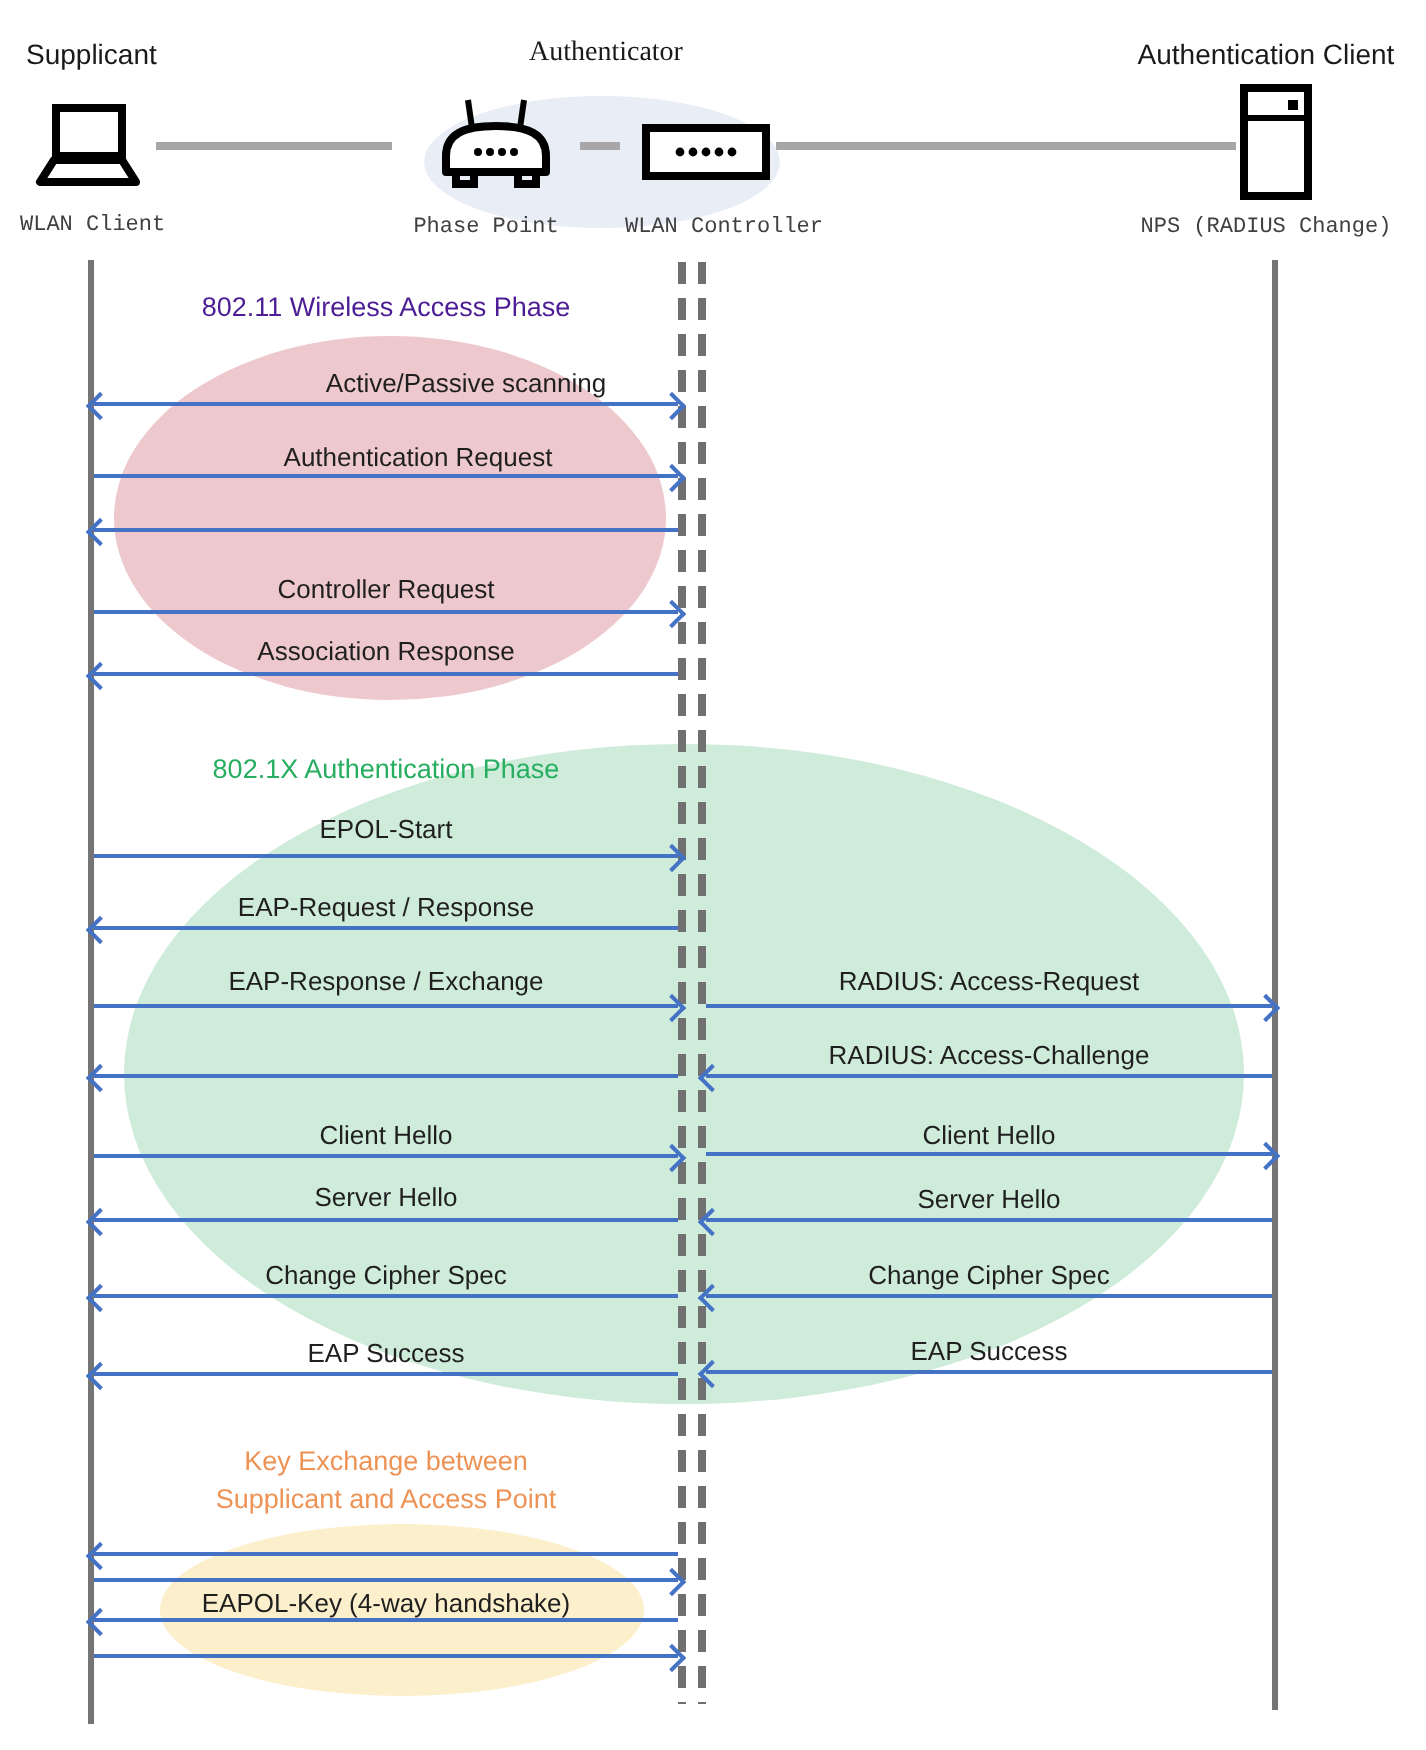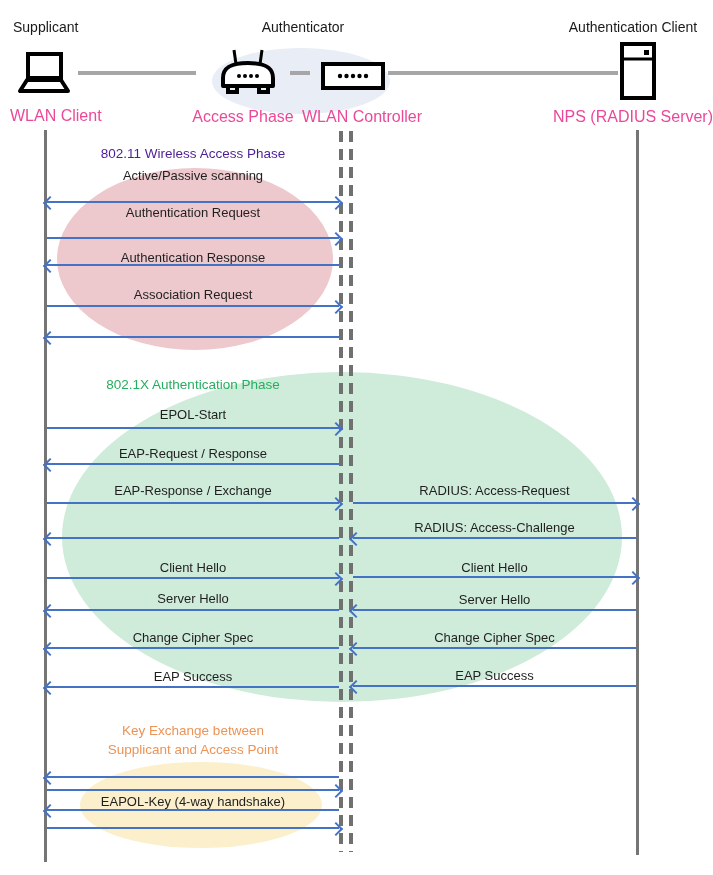--- a/index.html
+++ b/index.html
@@ -1,21 +1,21 @@
 <!DOCTYPE html>
 <html><head>
 <meta charset="utf-8">
 <style>
   html,body { margin:0; padding:0; background:#fff; }
   .canvas {
     position:relative; width:713px; height:875px; background:#fff;
     font-family:"Liberation Sans", sans-serif; overflow:hidden;border-radius:31px;
   }
   .hdr { position:absolute; font-size:14px; color:#1a1a1a; white-space:nowrap; z-index:4; }
-  .node-lbl { position:absolute; font-size:16px; color:#ec4899; white-space:nowrap; z-index:4; text-align:center; }
+  .node-lbl { position:absolute; font-size:11px; color:#404040; white-space:nowrap; z-index:4; text-align:center;font-family:Liberation Mono, monospace; }
   .ell { position:absolute; border-radius:50%; z-index:1; }
   .lifeline { position:absolute; width:3px; background:#757575; z-index:2; }
   .dashline { position:absolute; width:4px; z-index:2;
     background:repeating-linear-gradient(to bottom, #707070 0 11px, transparent 11px 18px); }
   .connector { position:absolute; height:4px; background:#A6A6A6; top:71px; z-index:2; }
   .icon { position:absolute; z-index:3; }
   .lbl { position:absolute; font-size:13px; color:#1f1f1f; text-align:center; white-space:nowrap; z-index:4; }
   .lbl.l { left:47px; width:292px; }
   .lbl.r { left:353px; width:283px; }
   .ptitle { position:absolute; font-size:13.5px; text-align:center; white-space:nowrap; z-index:4; left:47px; width:292px; }
@@ -26,21 +26,21 @@
     border-top:2.5px solid #4472C4; border-right:2.5px solid #4472C4; transform:rotate(45deg); }
   .arrow.hl::before { content:""; position:absolute; left:-2px; top:-5px; width:8px; height:8px;
     border-top:2.5px solid #4472C4; border-right:2.5px solid #4472C4; transform:rotate(-135deg); }
 </style>
 </head>
 <body>
 
 <div class="canvas">
 
   <div class="hdr" style="left:13px; top:19px;">Supplicant</div>
-  <div class="hdr" style="left:243px; top:19px; width:120px; text-align:center;">Authenticator</div>
+  <div class="hdr" style="left:243px; top:19px; width:120px; text-align:center;font-family:Liberation Serif, serif;">Authenticator</div>
   <div class="hdr" style="left:553px; top:19px; width:160px; text-align:center;">Authentication Client</div>
 
   <div class="ell" style="left:212px; top:48px; width:178px; height:66px; background:#E9EDF6;"></div>
 
   <div class="connector" style="left:78px; width:118px;"></div>
   <div class="connector" style="left:290px; width:20px;"></div>
   <div class="connector" style="left:388px; width:230px;"></div>
 
   <svg class="icon" style="left:13px; top:52px;" width="62" height="44" viewBox="0 0 62 44">
     <rect x="15" y="2" width="33" height="24" fill="#fff" stroke="#000" stroke-width="4"></rect>
@@ -65,50 +65,50 @@
     <circle cx="38.5" cy="14" r="2.2" fill="#000"></circle>
     <circle cx="45" cy="14" r="2.2" fill="#000"></circle>
   </svg>
   <svg class="icon" style="left:620px; top:42px;" width="36" height="58" viewBox="0 0 36 58">
     <rect x="2" y="2" width="32" height="54" fill="#fff" stroke="#000" stroke-width="4"></rect>
     <line x1="4" y1="17" x2="32" y2="17" stroke="#000" stroke-width="3"></line>
     <rect x="24" y="8" width="5" height="5" fill="#000"></rect>
   </svg>
 
   <div class="node-lbl" style="left:10px; top:107px; text-align:left;">WLAN Client</div>
-  <div class="node-lbl" style="left:183px; top:108px; width:120px;">Access Phase</div>
+  <div class="node-lbl" style="left:183px; top:108px; width:120px;">Phase Point</div>
   <div class="node-lbl" style="left:302px; top:108px; width:120px;">WLAN Controller</div>
-  <div class="node-lbl" style="left:553px; top:108px; width:160px;">NPS (RADIUS Server)</div>
+  <div class="node-lbl" style="left:553px; top:108px; width:160px;">NPS (RADIUS Change)</div>
 
   <div class="lifeline" style="left:44px; top:130px; height:732px;"></div>
   <div class="dashline" style="left:339px; top:131px; height:721px;"></div>
   <div class="dashline" style="left:349px; top:131px; height:721px;"></div>
   <div class="lifeline" style="left:636px; top:130px; height:725px;"></div>
 
   <div class="ell" style="left:57px; top:168px; width:276px; height:182px; background:#EDC8CC;"></div>
   <div class="ell" style="left:62px; top:372px; width:560px; height:330px; background:#CFEBDA;"></div>
   <div class="ell" style="left:80px; top:762px; width:242px; height:86px; background:#FCEFCB;"></div>
 
   <div class="ptitle" style="top:146px; color:#4c1d95;">802.11 Wireless Access Phase</div>
   <div class="ptitle" style="top:377px; color:#27AE60;">802.1X Authentication Phase</div>
   <div class="ptitle" style="top:742px; color:#ED9355;">Supplicant and Access Point</div>
   <div class="ptitle" style="top:723px; color:#ED9355;">Key Exchange between</div>
 
-  <div class="lbl l" style="top:168px;">Active/Passive scanning</div>
+  <div class="lbl l" style="top:184px;padding-left:40px;">Active/Passive scanning</div>
   <div class="arrow l hl hr" style="top:201px;"></div>
 
-  <div class="lbl l" style="top:205px;">Authentication Request</div>
+  <div class="lbl l" style="top:221px;padding-left:16px;">Authentication Request</div>
   <div class="arrow l hr" style="top:237px;"></div>
 
-  <div class="lbl l" style="top:250px;">Authentication Response</div>
   <div class="arrow l hl" style="top:264px;"></div>
 
-  <div class="lbl l" style="top:287px;">Association Request</div>
+  <div class="lbl l" style="top:287px;">Controller Request</div>
   <div class="arrow l hr" style="top:305px;"></div>
 
+  <div class="lbl l" style="top:318px;">Association Response</div>
   <div class="arrow l hl" style="top:336px;"></div>
 
   <div class="lbl l" style="top:407px;">EPOL-Start</div>
   <div class="arrow l hr" style="top:427px;"></div>
 
   <div class="lbl l" style="top:446px;">EAP-Request / Response</div>
   <div class="arrow l hl" style="top:463px;"></div>
 
   <div class="lbl l" style="top:483px;">EAP-Response / Exchange</div>
   <div class="arrow l hr" style="top:502px;"></div>

